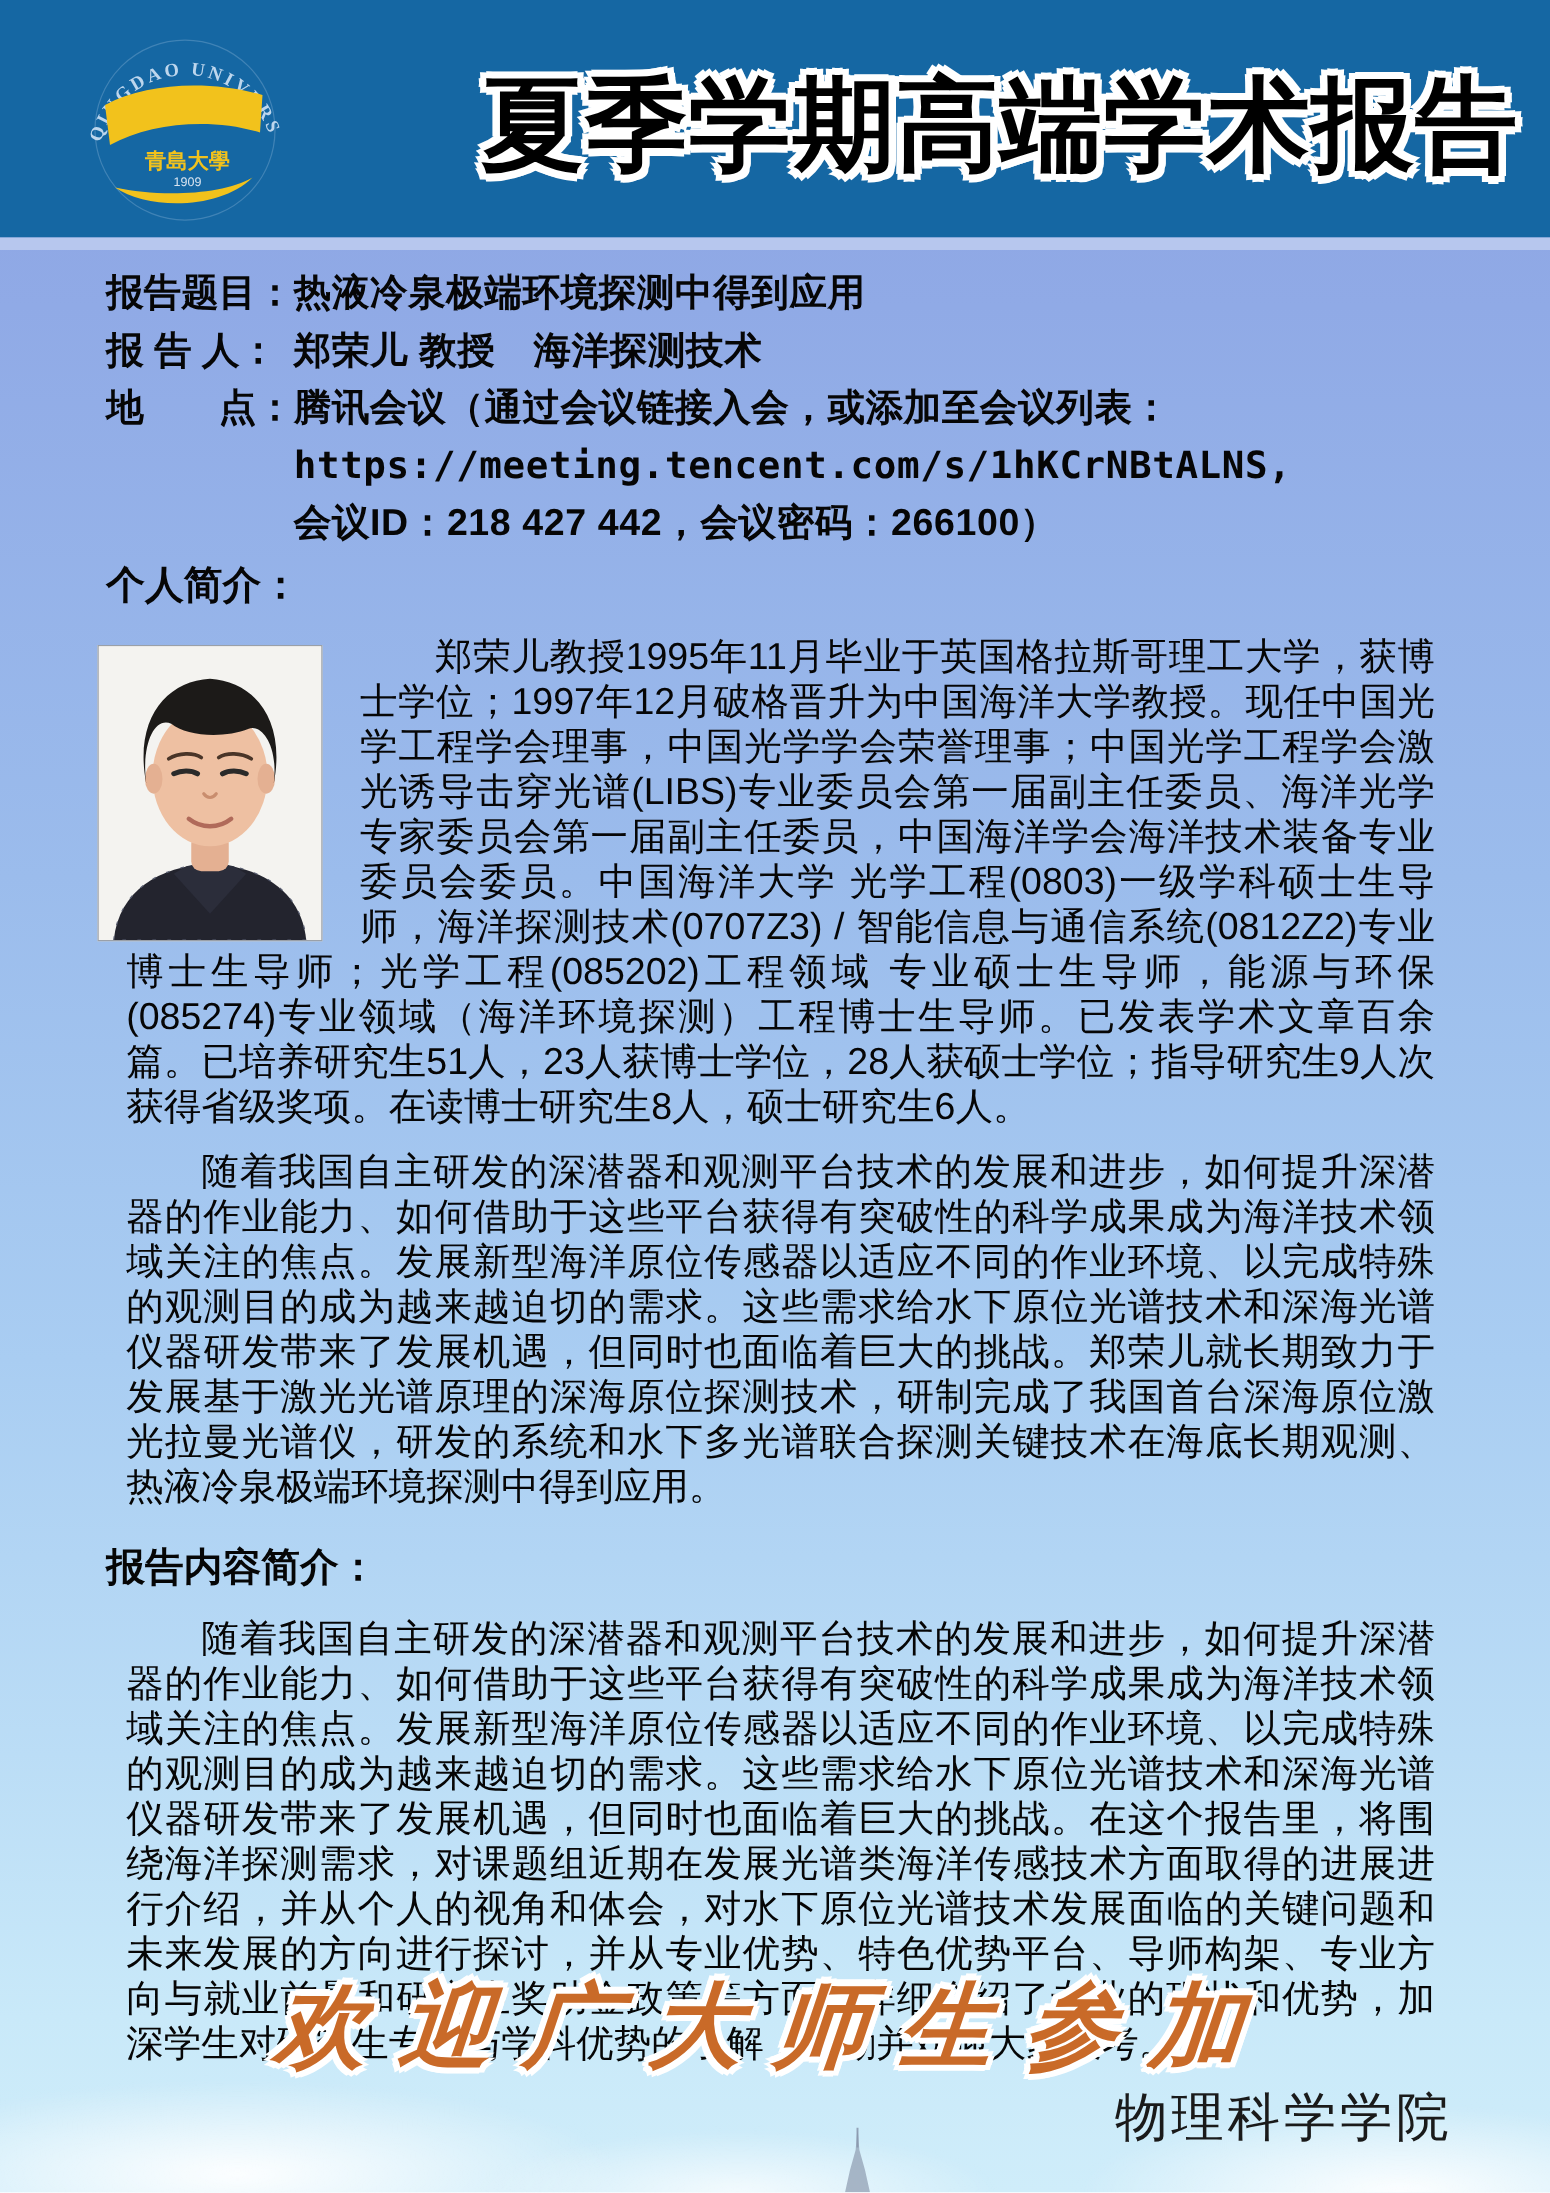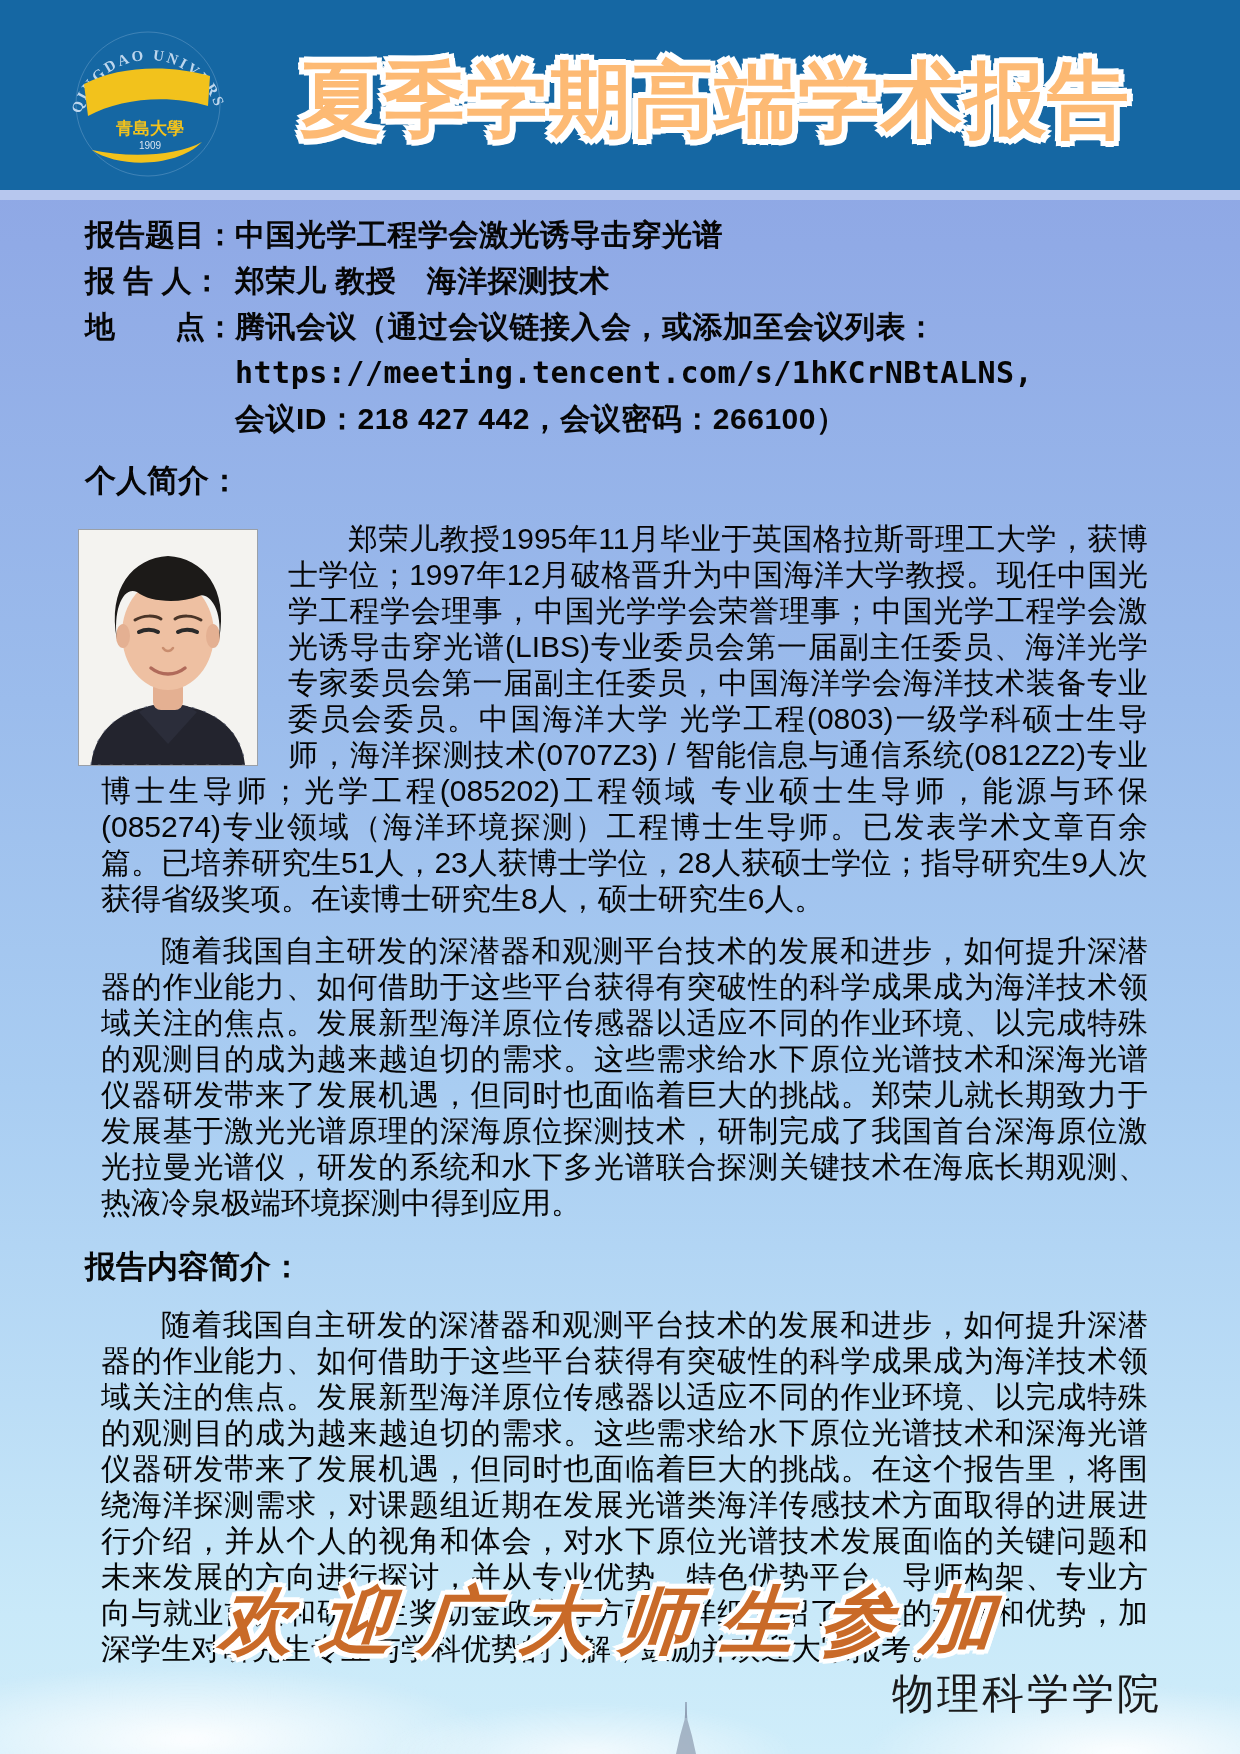--- a/index.html
+++ b/index.html
@@ -3,31 +3,31 @@
 <meta charset="utf-8">
 <style>
   html,body{margin:0;padding:0;}
   body{font-family:"Liberation Sans", sans-serif;}
   .poster{position:relative;width:1240px;height:1754px;overflow:hidden;
     background:linear-gradient(180deg,#8CA2E2 0%,#90AAE6 14%,#9BBCEC 40%,#A9CDF2 62%,#BBDDF6 80%,#C9E9F9 92%,#CFEDFA 100%);}
   
   .banner{position:absolute;top:0;left:0;width:1240px;height:190px;background:#1567A3;}
   .banner:after{content:"";position:absolute;left:0;top:190px;width:1240px;height:10px;background:#B7C7EE;}
   .logo{position:absolute;left:58px;top:22px;}
-  .banner-title{position:absolute;left:215px;right:25px;top:46px;text-align:center;
-    font-size:82px;font-weight:bold;letter-spacing:1px;color:#fdba74;white-space:nowrap;
+  .banner-title{position:absolute;left:215px;right:25px;top:46px;text-align:right;
+    font-size:82px;font-weight:bold;letter-spacing:1px;color:#000000;white-space:nowrap;
     text-shadow:-5px -5px 0 #fff,5px -5px 0 #fff,-5px 5px 0 #fff,5px 5px 0 #fff,
       -6px 0 0 #fff,6px 0 0 #fff,0 -6px 0 #fff,0 6px 0 #fff;}
   
   .content{position:absolute;top:212px;left:0;width:1240px;padding:0 76px 0 85px;box-sizing:border-box;color:#060606;}
   .info-row{font-size:30px;line-height:46px;font-weight:bold;white-space:nowrap;}
   .info-label{display:inline-block;width:150px;}
   .info-value{letter-spacing:0.5px;}
   .mono{font-family:"DejaVu Sans Mono", monospace;font-weight:bold;}
-  .section-heading{font-size:31px;line-height:48px;font-weight:bold;margin:15px 0 0 0;}
+  .section-heading{font-size:31px;line-height:48px;font-weight:bold;margin:2px 0 0 0;}
   .abstract-heading{margin-top:22px;}
   .para{font-size:30px;line-height:36px;margin:16px;text-align:justify;text-indent:2em;}
   .bio{overflow:visible;}
   .photo{float:left;width:180px;height:237px;margin:8px 30px 6px -7px;background:#f4f3f0;
     border:1px solid #9aa0a8;box-sizing:border-box;}
   
   .welcome{position:absolute;left:0;right:0;bottom:82px;text-align:center;
     font-family:"DejaVu Serif", serif;font-style:italic;font-weight:bold;
     font-size:74px;letter-spacing:26px;color:#C96A28;transform:skewX(-5deg);white-space:nowrap;
     text-shadow:-4px -4px 0 #fff,4px -4px 0 #fff,-4px 4px 0 #fff,4px 4px 0 #fff,
@@ -58,21 +58,21 @@
       <text x="92" y="112" text-anchor="middle" font-size="17" fill="#F2C21C" font-weight="bold" font-family="Liberation Serif, serif">青島大學</text>
       <text x="92" y="127" text-anchor="middle" font-size="10" fill="#D8E4F0">1909</text>
     </svg>
     <div class="banner-title">夏季学期高端学术报告</div>
   </header>
 
   <main class="content">
 
     <section>
       <div class="info-row">
-        <span class="info-label">报告题目：</span><span class="info-value">中国光学工程学会激光诱导击穿光谱</span>
+        <span class="info-label">报告题目：</span><span class="info-value">热液冷泉极端环境探测中得到应用</span>
       </div>
       <div class="info-row">
         <span class="info-label">报 告 人：</span><span class="info-value">郑荣儿 教授　海洋探测技术</span>
       </div>
       <div class="info-row">
         <span class="info-label">地　　点：</span><span class="info-value">腾讯会议（通过会议链接入会，或添加至会议列表：</span>
       </div>
       <div class="info-row">
         <span class="info-label"></span><span class="info-value mono">https://meeting.tencent.com/s/1hKCrNBtALNS,</span>
       </div>

